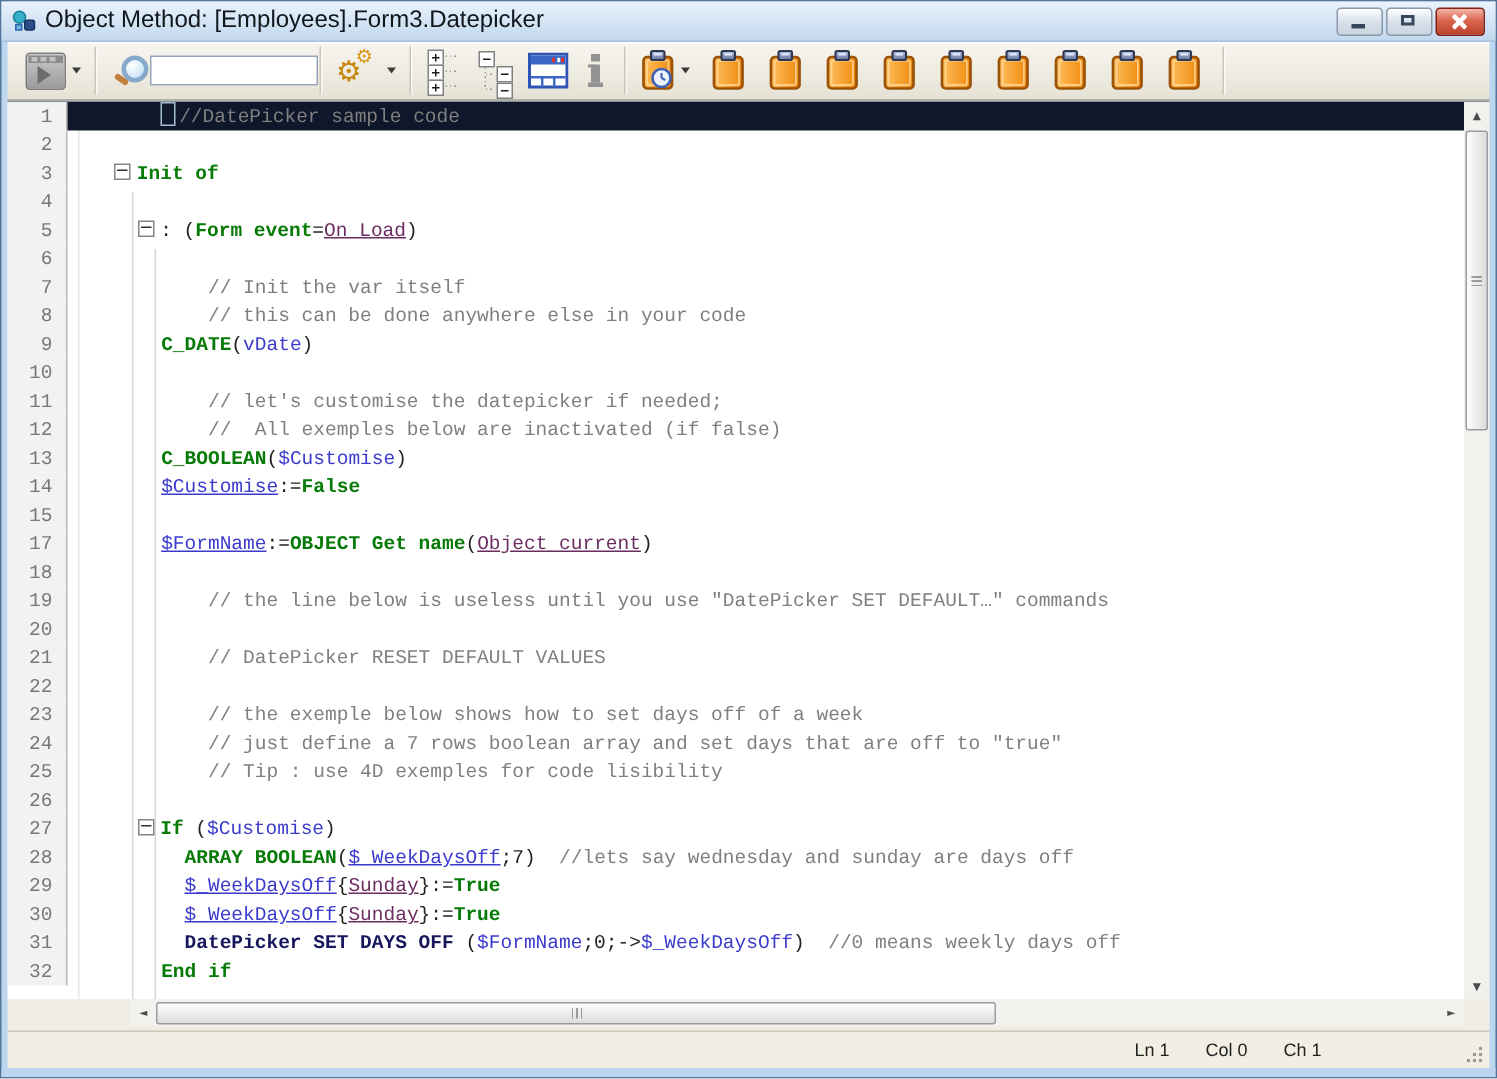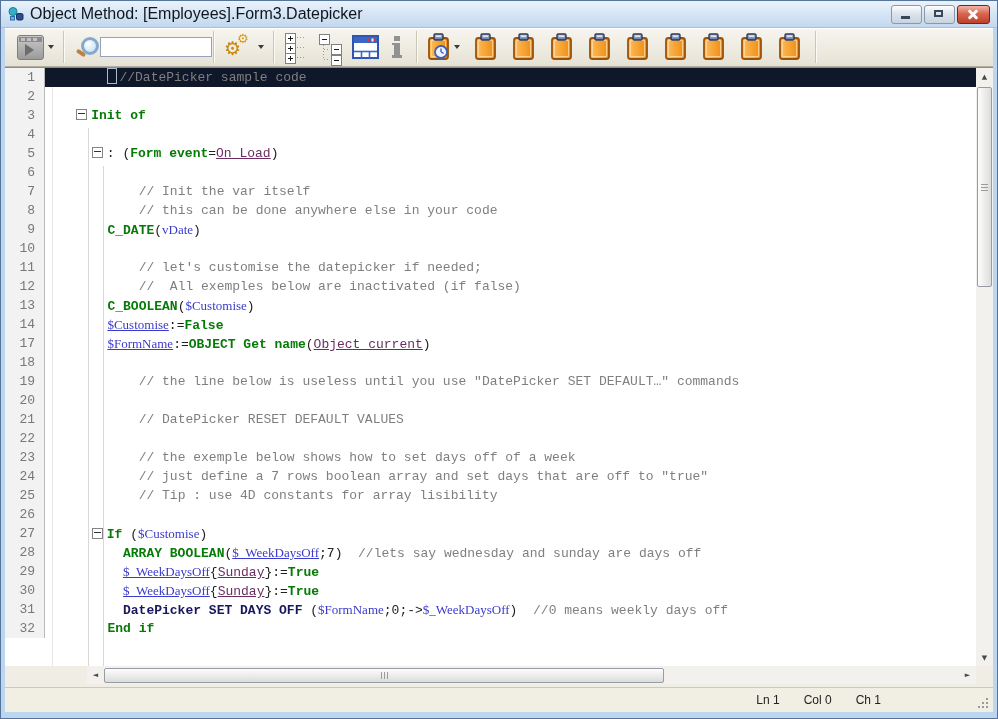--- a/index.html
+++ b/index.html
@@ -74,21 +74,21 @@
   .ln{flex:0 0 40px;background:#f2f2f2;border-right:1px solid #b8b8b8;color:#787878;
       text-align:right;padding-right:9px;box-sizing:border-box;font-size:13px;}
   .ct{flex:1;white-space:pre;color:#222;}
   .cl.hl .ct{background:#0f172a;}
   .fold{display:inline-block;width:9px;height:9px;border:1px solid #848484;background:#fff;
     position:relative;margin-right:4px;vertical-align:-1px;}
   .fold::after{content:"";position:absolute;left:1px;right:1px;top:3px;height:1px;background:#333;}
   .caretbox{display:inline-block;width:8px;height:14px;border:1px solid #a9bed2;vertical-align:-3px;margin-right:2px;}
   .tk-cm{color:var(--comment);}
   .tk-kw{color:var(--keyword);font-weight:bold;}
-  .tk-var{color:var(--variable);font-family:Liberation Serif, serif;}
+  .tk-var{color:var(--variable);}
   .tk-cst{color:var(--constant);text-decoration:underline;text-align:center;}
   .tk-pl{color:#222;}
   .tk-plug{color:var(--plugin);font-weight:bold;}
   .tk-u{text-decoration:underline;}
   
   .vscroll{position:absolute;right:0;top:0;width:17px;height:598px;background:#f2f1ee;
     display:flex;flex-direction:column;align-items:center;}
   .hscroll{position:absolute;left:82px;right:17px;top:598px;height:18px;background:#f2f1ee;
     display:flex;align-items:center;}
   .corner{position:absolute;right:0;top:598px;width:17px;height:18px;background:#f0eee4;}
@@ -393,20 +393,24 @@
         </div>
         <div class="cl">
           <span class="ln">13</span>
           <span class="ct">        <span class="tk-kw">C_BOOLEAN</span><span class="tk-pl">(</span><span class="tk-var">$Customise</span><span class="tk-pl">)</span></span>
         </div>
         <div class="cl">
           <span class="ln">14</span>
           <span class="ct">        <span class="tk-var tk-u">$Customise</span><span class="tk-pl">:=</span><span class="tk-kw">False</span></span>
         </div>
         <div class="cl">
+          <span class="ln">15</span>
+          <span class="ct"></span>
+        </div>
+        <div class="cl">
           <span class="ln">17</span>
           <span class="ct">        <span class="tk-var tk-u">$FormName</span><span class="tk-pl">:=</span><span class="tk-kw">OBJECT Get name</span><span class="tk-pl">(</span><span class="tk-cst">Object current</span><span class="tk-pl">)</span></span>
         </div>
         <div class="cl">
           <span class="ln">18</span>
           <span class="ct"></span>
         </div>
         <div class="cl">
           <span class="ln">19</span>
           <span class="ct">            <span class="tk-cm">// the line below is useless until you use "DatePicker SET DEFAULT…" commands</span></span>
@@ -426,21 +430,21 @@
         <div class="cl">
           <span class="ln">23</span>
           <span class="ct">            <span class="tk-cm">// the exemple below shows how to set days off of a week</span></span>
         </div>
         <div class="cl">
           <span class="ln">24</span>
           <span class="ct">            <span class="tk-cm">// just define a 7 rows boolean array and set days that are off to "true"</span></span>
         </div>
         <div class="cl">
           <span class="ln">25</span>
-          <span class="ct">            <span class="tk-cm">// Tip : use 4D constants for array lisibility</span></span>
+          <span class="ct">            <span class="tk-cm">// Tip : use 4D exemples for code lisibility</span></span>
         </div>
         <div class="cl">
           <span class="ln">26</span>
           <span class="ct"></span>
         </div>
         <div class="cl">
           <span class="ln">27</span>
           <span class="ct">      <span class="fold"></span><span class="tk-kw">If</span><span class="tk-pl"> (</span><span class="tk-var">$Customise</span><span class="tk-pl">)</span></span>
         </div>
         <div class="cl">

